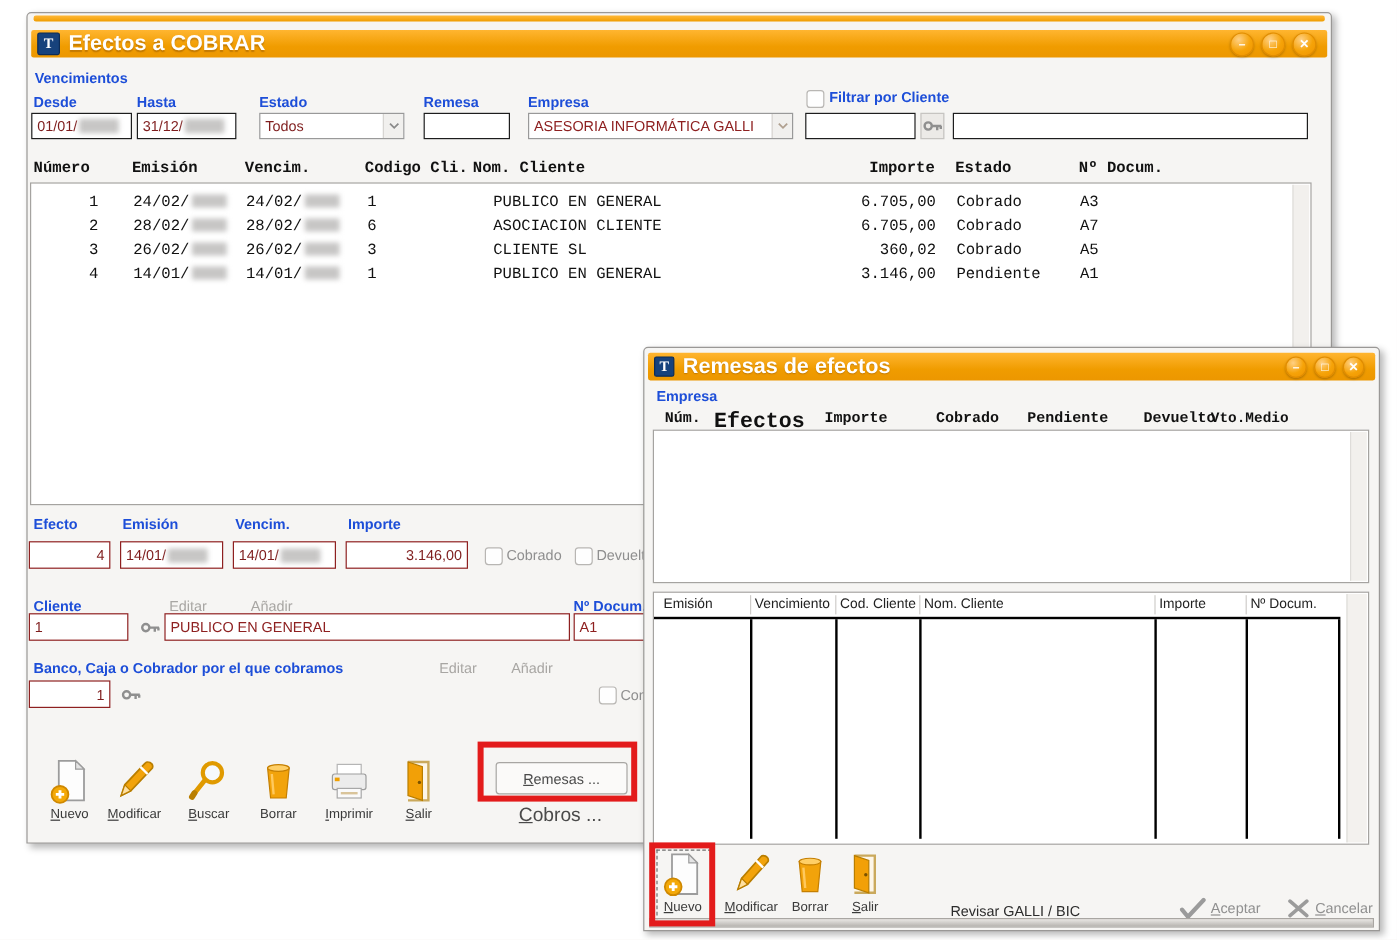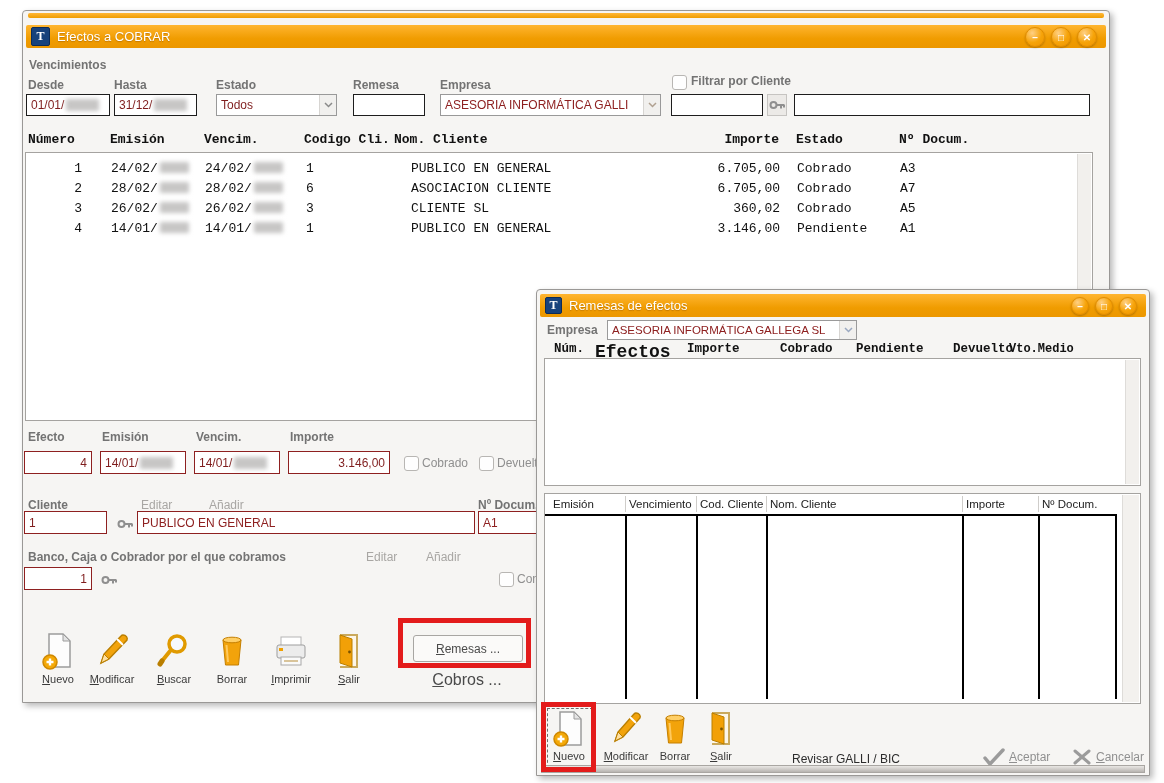--- a/index.html
+++ b/index.html
@@ -7,27 +7,27 @@
        font-family:"Liberation Sans",sans-serif;overflow:hidden}
   .win{position:absolute;box-sizing:border-box;background:#f6f5f3;border:1px solid #9a9896;
        border-radius:4px 4px 0 0;box-shadow:3px 3px 6px rgba(0,0,0,.28)}
   .topstrip{position:absolute;left:5px;right:5px;top:2px;height:5px;border-radius:2px;
        background:linear-gradient(#ffb737,#ef9d00)}
   .tbar{position:absolute;left:3px;right:3px;height:23px;border-radius:2px;
        background:linear-gradient(#ffb530,#f09c00 60%,#ec9700);display:flex;align-items:center}
   .appico{width:17px;height:17px;background:#17427c;border:1px solid #0d2c57;border-radius:2px;
        color:#fff;font:bold 12px "Liberation Serif",serif;display:flex;align-items:center;
        justify-content:center;margin:0 7px 0 5px;flex:none}
-  .ttl{color:#fff;font-weight:normal;font-size:13px;white-space:nowrap;text-shadow:0 1px 1px rgba(140,80,0,.45)}
+  .ttl{color:#fff;font-weight:bold;font-size:18px;white-space:nowrap;text-shadow:0 1px 1px rgba(140,80,0,.45)}
   .ctls{position:absolute;right:9px;top:2px;display:flex;gap:6px}
   .ctl{width:18px;height:18px;border-radius:50%;
        background:radial-gradient(circle at 35% 28%,#ffd084,#f6a308 55%,#ef9300);
        border:1px solid #e08c00;color:#fff;font:bold 10px "Liberation Sans",sans-serif;
        display:flex;align-items:center;justify-content:center;box-shadow:0 1px 2px rgba(0,0,0,.25)}
-  .lbl{position:absolute;font-weight:bold;font-size:12px;color:#737373;white-space:nowrap}
+  .lbl{position:absolute;font-weight:bold;font-size:12px;color:#1d4ed8;white-space:nowrap}
   .fld{position:absolute;box-sizing:border-box;height:22px;background:#fff;display:flex;
        align-items:center;padding:0 4px;font-size:12px;white-space:nowrap;overflow:hidden}
   .bk{border:1px solid #1d1d1d}
   .rd{border:1px solid #8e2020}
   .navy{color:#7f1d1d}
   .redtx{color:#8e2020}
   .right{justify-content:flex-end}
   .chev{margin-left:auto;width:16px;align-self:stretch;background:#f1f0ee;border-left:1px solid #d7d5d2;
         display:flex;align-items:center;justify-content:center;flex:none}
   .cb{position:absolute;width:13px;height:13px;border:1px solid #b8b6b3;border-radius:3px;background:#fefefe}
@@ -303,28 +303,20 @@
     <span class="appico" style="width:15px;height:15px">T</span>
     <span class="ttl">Remesas de efectos</span>
     <span class="ctls" style="top:3px">
       <span class="ctl" style="width:16px;height:16px">–</span>
       <span class="ctl" style="width:16px;height:16px">□</span>
       <span class="ctl" style="width:16px;height:16px">✕</span>
     </span>
   </div>
 
   <span class="lbl" style="left:10px;top:33px">Empresa</span>
-  <div class="fld redtx" style="left:70px;top:30px;width:250px;height:20px;border:1px solid #9a9a9a;padding-right:0;font-size:11.5px">
-    <span style="overflow:hidden">ASESORIA INFORMÁTICA GALLEGA SL</span>
-    <span class="chev">
-      <svg width="9" height="6">
-          <path d="M1 1l3.5 3.5L8 1" stroke="#9aa8c0" fill="none" stroke-width="1.5"></path>
-        </svg>
-    </span>
-  </div>
 
   <div style="position:absolute;left:0;top:52px;width:614px;height:15px">
     <span class="hspan mono" style="left:17px;font-size:12.5px">Núm.</span>
     <span class="hspan mono" style="left:58px;font-size:18px">Efectos</span>
     <span class="hspan mono" style="left:150px;font-size:12.5px">Importe</span>
     <span class="hspan mono" style="left:243px;font-size:12.5px">Cobrado</span>
     <span class="hspan mono" style="left:319px;font-size:12.5px">Pendiente</span>
     <span class="hspan mono" style="left:416px;font-size:12.5px">Devuelto</span>
     <span class="hspan mono" style="left:472px;font-size:12px">Vto.Medio</span>
   </div>

